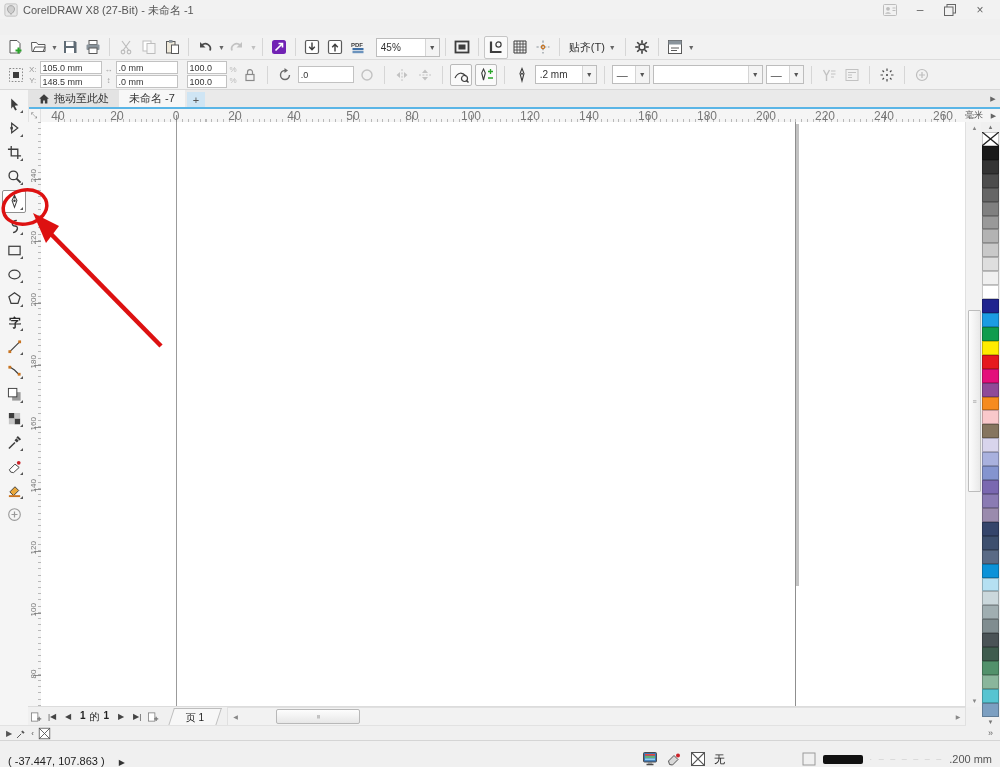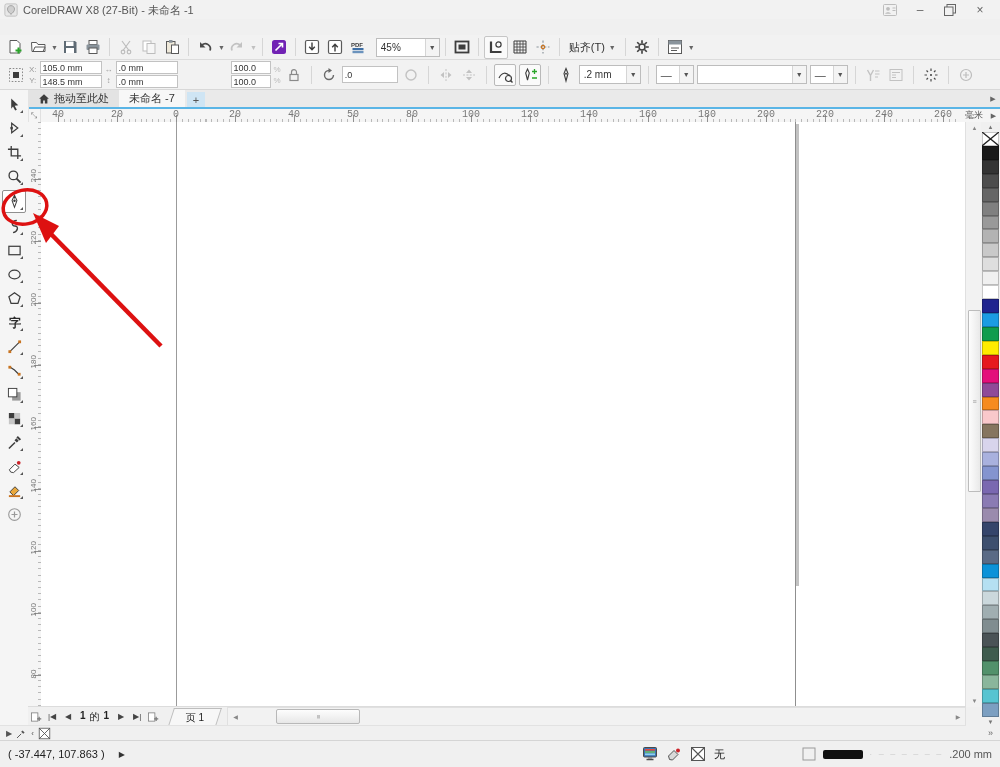--- a/index.html
+++ b/index.html
@@ -29,21 +29,21 @@
   .combo .val{padding:0 4px;flex:1;}
   .combo .arrowbox{width:13px;height:100%;display:flex;align-items:center;justify-content:center;border-left:1px solid #d5d5d5;font-size:7px;color:#555;background:#f4f4f4;}
   .txtbtn{display:flex;align-items:center;gap:3px;padding:0 4px;height:20px;color:#333;}
 
   
   .propbar{top:60px;left:0;right:0;height:29px;background:#f2f2f2;border-bottom:1px solid #d8d8d8;
            display:flex;align-items:center;padding-left:6px;gap:3px;}
   .pair{display:flex;flex-direction:column;gap:1px;}
   .fld{background:#fff;border:1px solid #c2c2c2;height:11px;font-size:9px;color:#333;padding:0 2px;width:56px;
        font-family:"Liberation Sans",sans-serif;}
-  .fld.sm{width:34px;margin-left:44px;}
+  .fld.sm{width:34px;}
   .fld.rot{height:15px;width:50px;}
   .glyphcol{display:flex;flex-direction:column;gap:2px;align-items:center;font-size:8px;color:#999;}
   .pct{font-size:8px;color:#bbb;}
   .pbtn{width:20px;height:20px;display:flex;align-items:center;justify-content:center;border-radius:2px;}
   .pbtn.bordered{border:1px solid #b9b9b9;background:#fafafa;}
   .linepreview{width:78px;height:1px;background:#333;}
   .dash{color:#444;font-size:11px;}
 
   
   .tabbar{top:90px;left:28px;right:0;height:17px;background:#eaeaea;display:flex;align-items:flex-end;}
@@ -55,21 +55,21 @@
   .accentline{top:107px;left:28px;right:0;height:2px;background:#5ab5e6;}
 
   
   .rulerrow{top:109px;left:28px;right:0;height:13px;background:#f5f5f5;border-bottom:1px solid #d9d9d9;display:flex;}
   .rulercorner{width:12px;height:13px;display:flex;align-items:center;justify-content:center;font-size:8px;color:#777;border-right:1px solid #e0e0e0;}
   .hruler{flex:1;position:relative;overflow:hidden;}
   .hruler .minor{position:absolute;left:17px;right:0;bottom:0;height:3px;
       background:repeating-linear-gradient(to right,#b9b9b9 0 1px,transparent 1px 5.9px);}
   .hruler .major{position:absolute;left:17px;right:0;bottom:0;height:7px;
       background:repeating-linear-gradient(to right,#8f8f8f 0 1px,transparent 1px 59px);}
-  .hlab{position:absolute;top:0;font-size:10px;color:#777;transform:translateX(-50%);font-family:Liberation Mono, monospace;}
+  .hlab{position:absolute;top:0;font-size:12px;color:#777;transform:translateX(-50%);}
   .runit{width:26px;display:flex;align-items:center;justify-content:center;font-size:9px;color:#555;}
   .rarrow{width:13px;display:flex;align-items:center;justify-content:center;font-size:7px;color:#666;}
   .vruler{top:122px;left:28px;width:13px;bottom:60px;background:#f5f5f5;border-right:1px solid #d9d9d9;overflow:hidden;}
   .vruler .minor{position:absolute;top:0;bottom:0;right:0;width:3px;
       background:repeating-linear-gradient(to bottom,#b9b9b9 0 1px,transparent 1px 6.2px);}
   .vruler .major{position:absolute;top:57px;bottom:0;right:0;width:7px;
       background:repeating-linear-gradient(to bottom,#8f8f8f 0 1px,transparent 1px 62px);}
   .vlab{position:absolute;left:0;width:10px;font-size:8px;color:#777;transform:rotate(-90deg);transform-origin:center;}
 
   
@@ -108,21 +108,21 @@
            transform:skewX(-18deg);margin-left:10px;}
   .pagetab>span{transform:skewX(18deg);font-size:10px;color:#222;}
   .hscrollwrap{flex:1;height:17px;position:relative;background:#f2f2f2;border:1px solid #e0e0e0;margin-left:8px;display:flex;align-items:center;}
   .hs-arr{width:14px;height:100%;display:flex;align-items:center;justify-content:center;font-size:6px;color:#888;}
   .hthumb{position:absolute;left:48px;width:82px;top:1px;bottom:1px;background:linear-gradient(to bottom,#fdfdfd,#e7e7e7);
           border:1px solid #b8b8b8;border-radius:2px;display:flex;align-items:center;justify-content:center;}
   .docpalrow{left:0;right:34px;bottom:26px;height:15px;background:#f0f0f0;display:flex;align-items:center;gap:4px;padding-left:6px;border-top:1px solid #e2e2e2;}
   .docpalrow .hint{flex:1;text-align:center;color:#b9b9b9;font-size:10px;}
   .dp-ic{display:flex;align-items:center;justify-content:center;color:#555;font-size:8px;}
 
-  .statusbar{left:0;right:0;bottom:0;height:26px;background:#f0f0f0;border-top:1px solid #d5d5d5;display:flex;align-items:center;}
+  .statusbar{left:0;right:0;bottom:0;height:26px;background:#f0f0f0;border-top:1px solid #d5d5d5;display:flex;align-items:flex-end;}
   .coords{padding-left:8px;color:#222;font-size:11px;}
   .flyout-r{margin-left:14px;font-size:8px;color:#333;}
   .statusicons{position:absolute;left:642px;display:flex;align-items:center;gap:8px;}
   .statuslabel{color:#222;font-size:11px;}
   .statusright{position:absolute;right:8px;display:flex;align-items:center;gap:6px;color:#555;}
   .outline-swatch{width:40px;height:9px;background:#111;border-radius:2px;}
   .ghost{color:#cfcfcf;letter-spacing:2px;font-size:9px;}
 
   
   .annot{position:absolute;left:0;top:0;pointer-events:none;z-index:50;}

